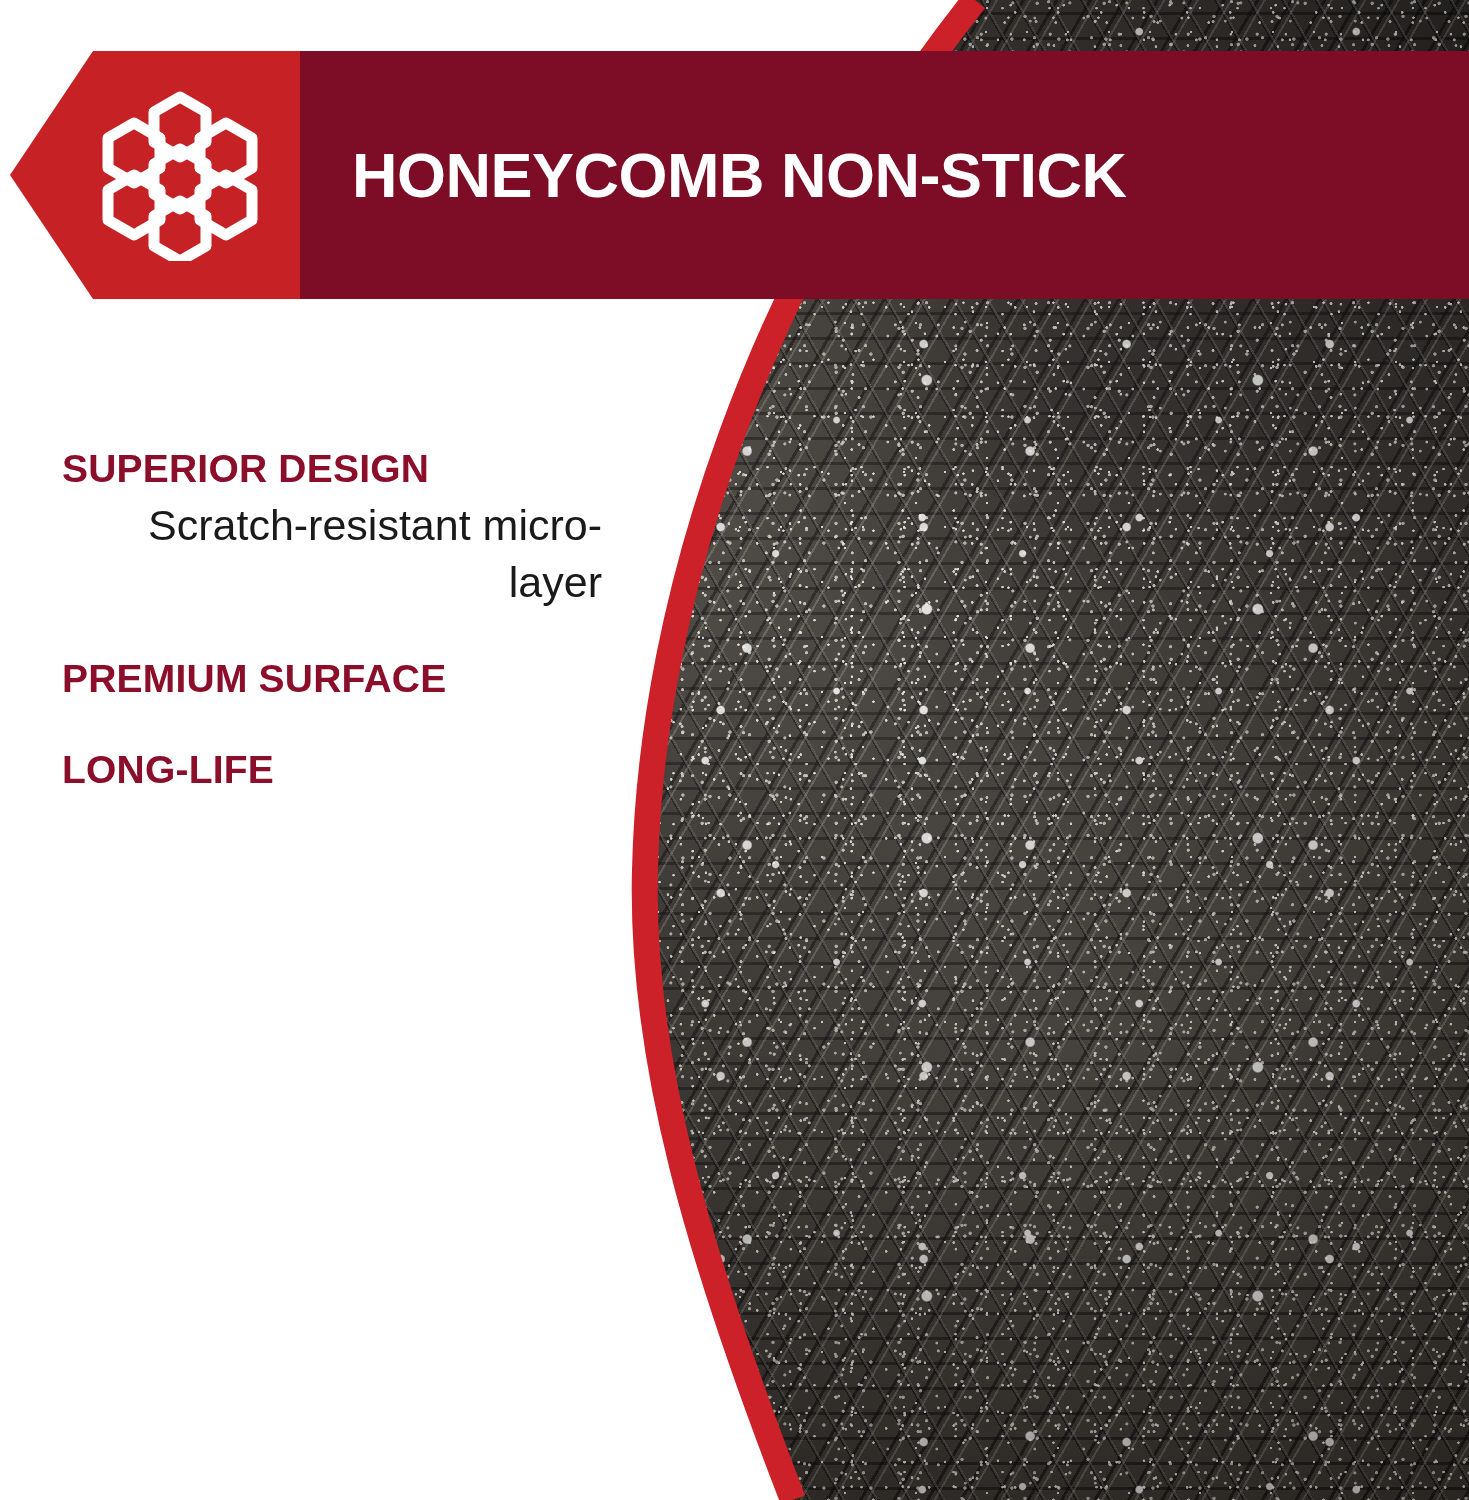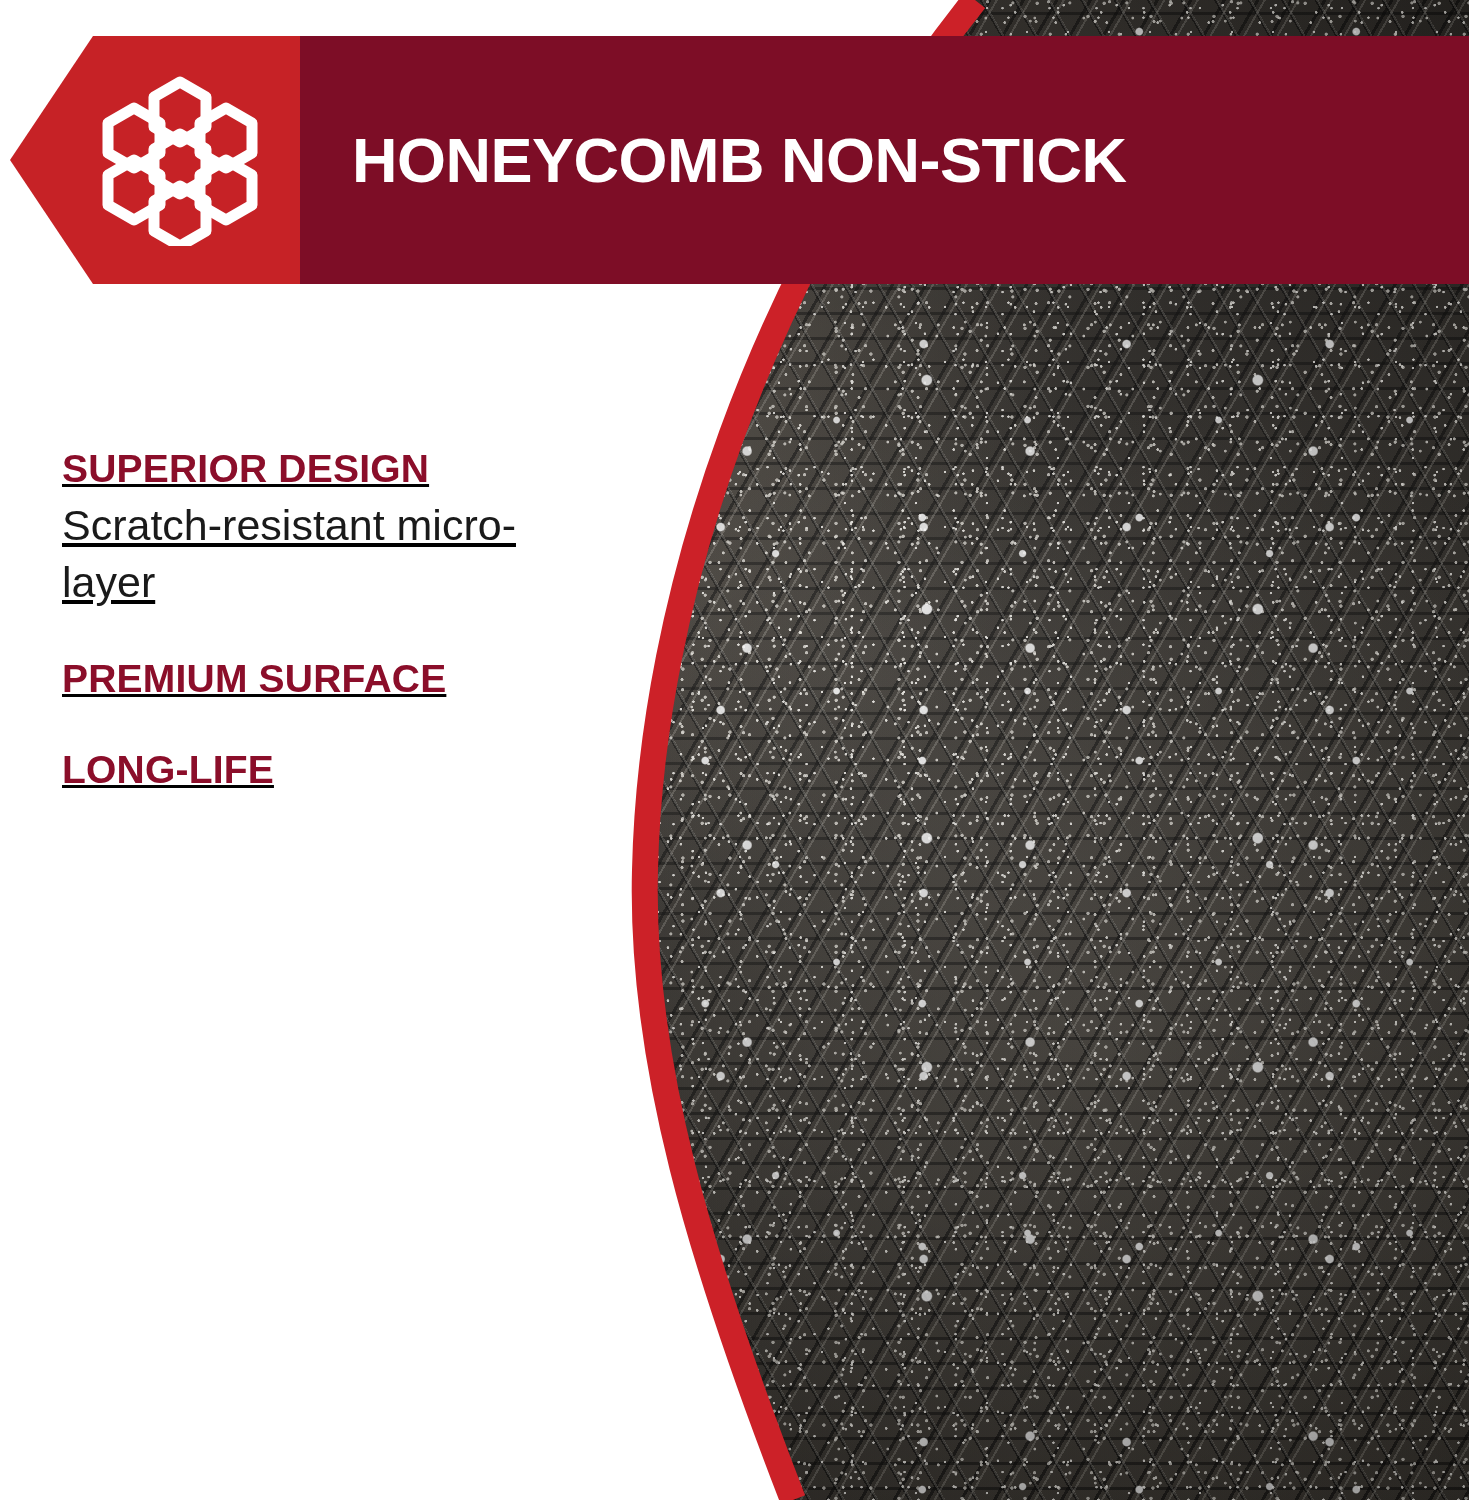--- a/index.html
+++ b/index.html
@@ -122,21 +122,21 @@
   
   .arc-border {
     position:absolute; top:0; left:0;
     width:1469px; height:1500px;
     pointer-events:none;
   }
 
   
   .banner {
     position:absolute;
-    top:36px; left:0;
+    top:51px; left:0;
     width:1469px; height:248px;
     z-index:6;
   }
   .banner-maroon {
     position:absolute;
     top:0; left:283px;
     width:1186px; height:248px;
     background:#7d0d26;
   }
   .banner-arrow {
@@ -175,35 +175,36 @@
     white-space:nowrap;
   }
 
   
   .features {
     position:absolute;
     left:62px; top:448px;
     width:540px;
     z-index:5;
   }
-  .feature { margin-bottom:48px;text-decoration:underline; }
+  .feature { margin-bottom:48px; }
   .feature:last-child { margin-bottom:16px; }
   .feature-heading {
     color:#8b0e2a;
     font-size:39px;
     font-weight:700;
     letter-spacing:0.2px;
     line-height:1.1;
     margin-bottom:6px;
   }
   .feature-body {
     color:#1a1a1a;
     font-size:43px;
     font-weight:400;
     line-height:1.32;
+    text-align:right;
   }
 </style>
 </head>
 <body>
 
 <div id="page">
 
   <div class="pan-photo">
     <div class="pan-base"></div>
     <div class="pan-hex"></div>

